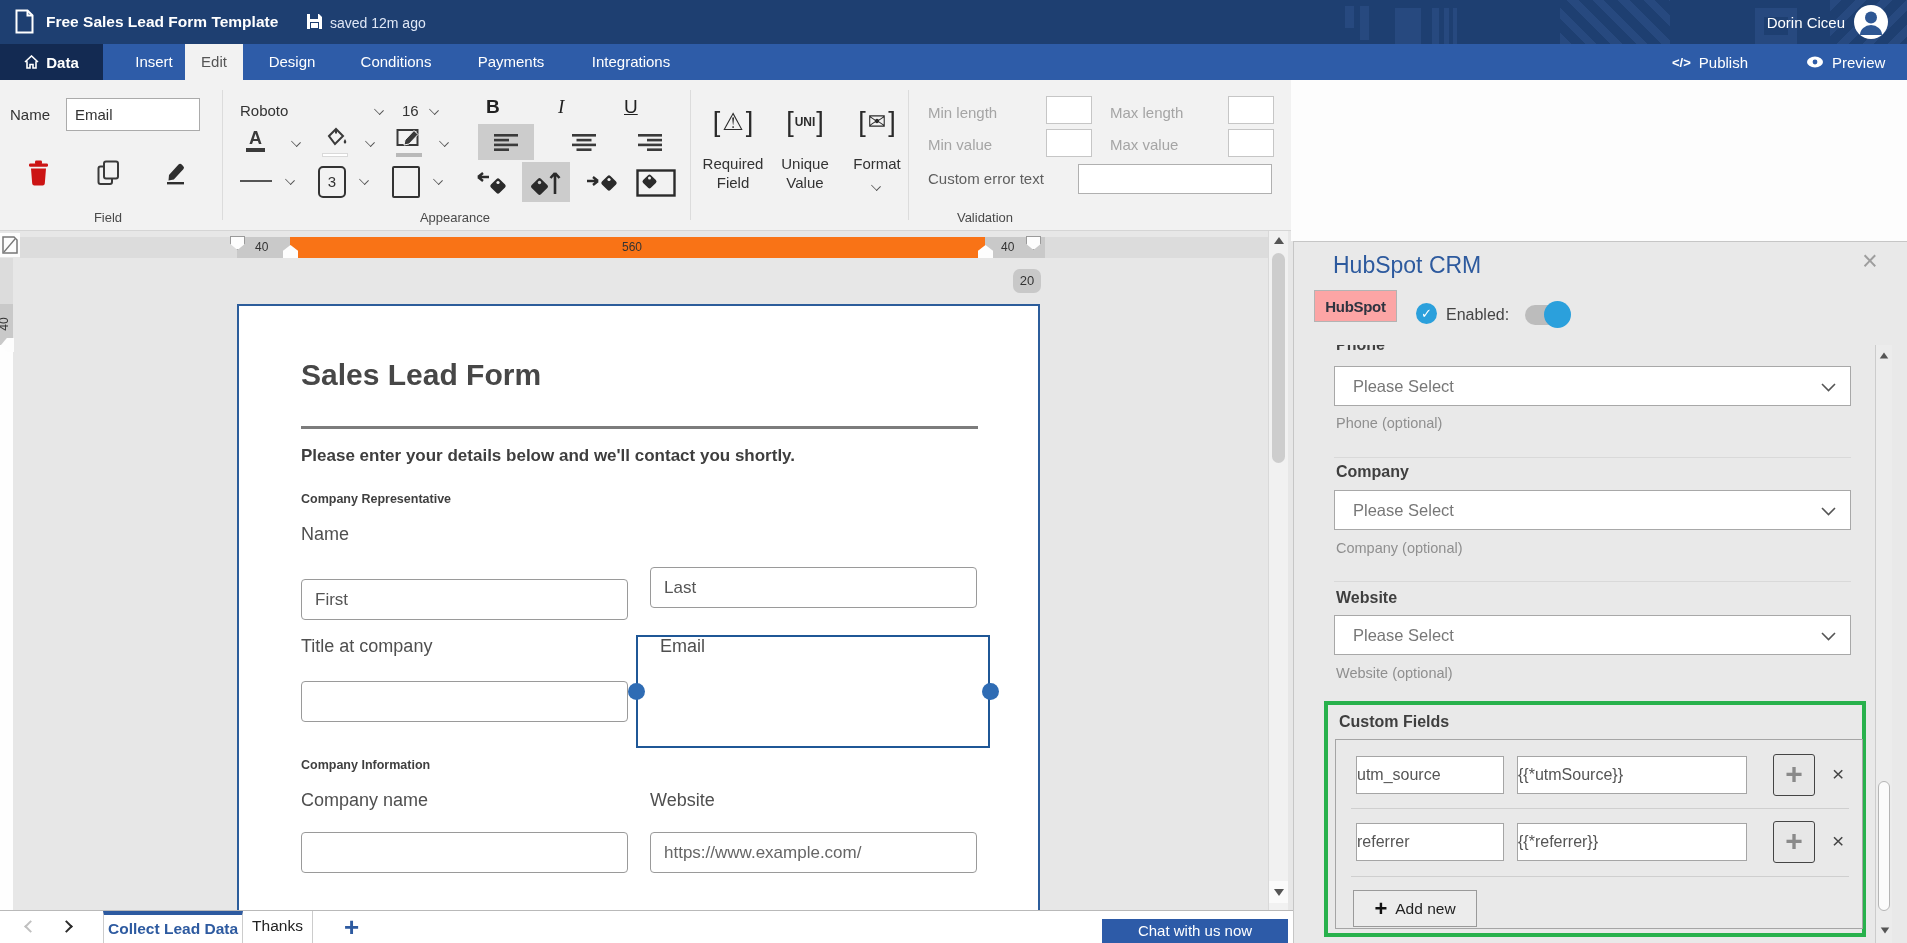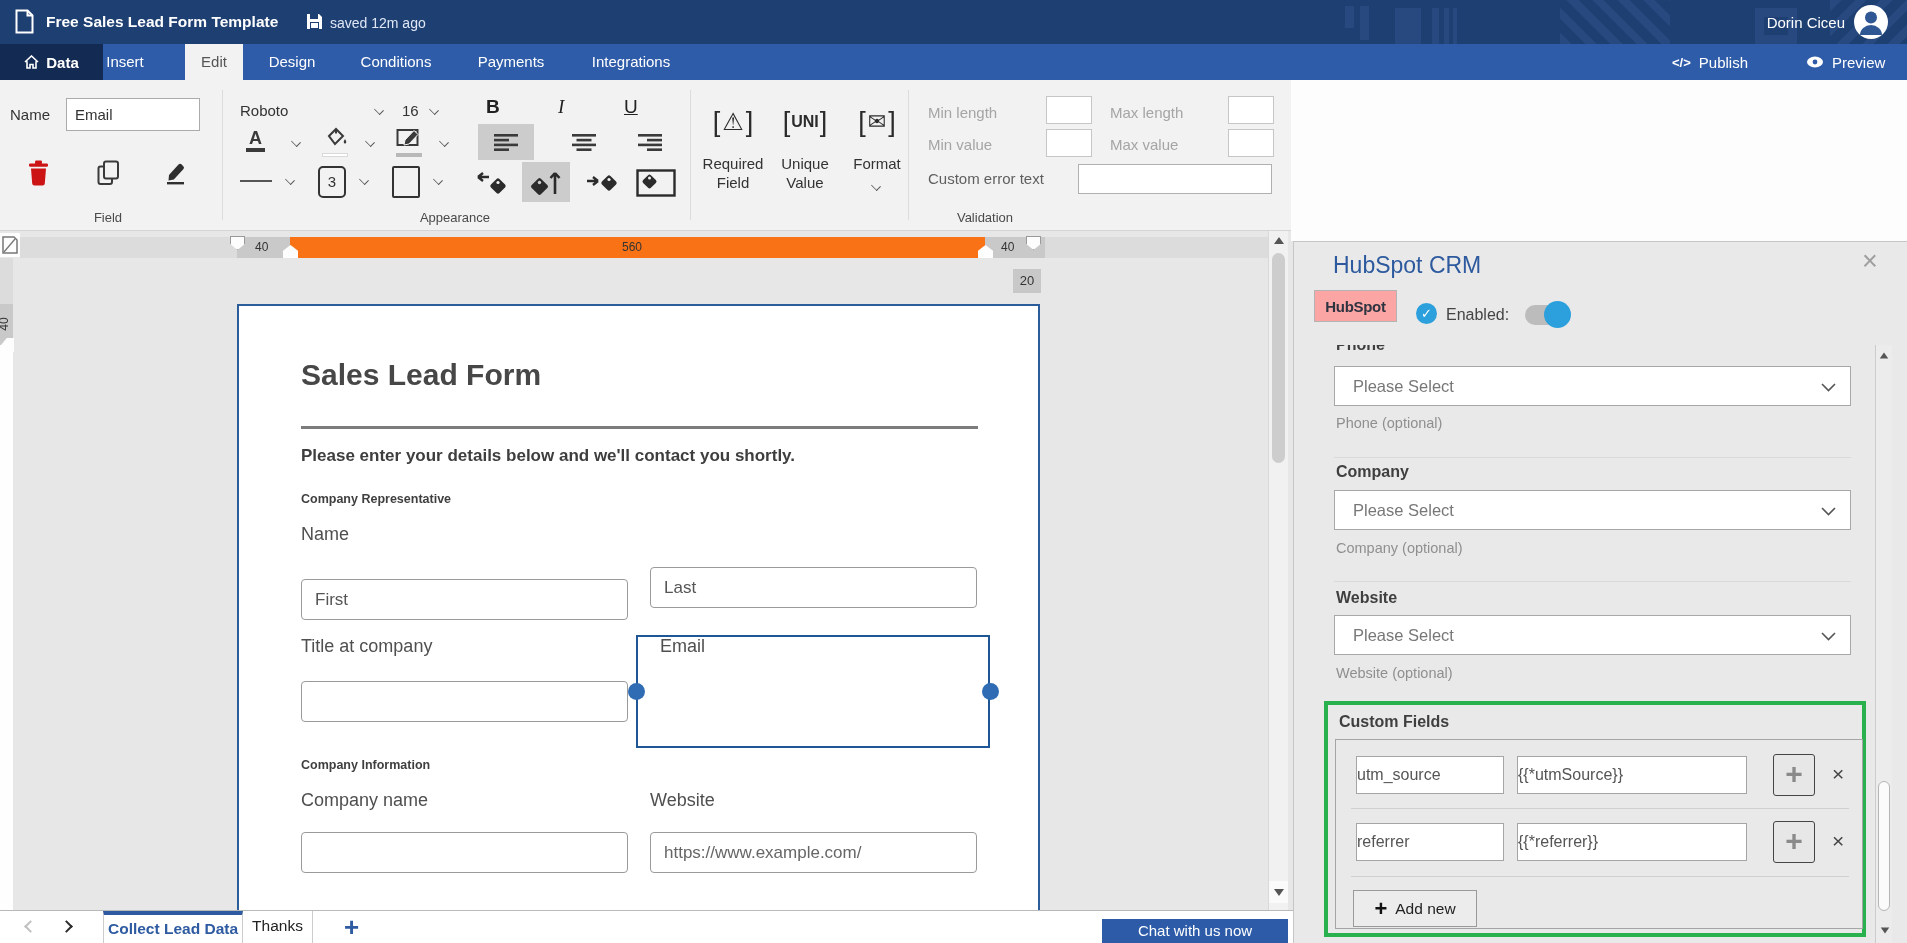--- a/index.html
+++ b/index.html
@@ -41,21 +41,21 @@
   .vinput { position:absolute; background:#fff; border:1px solid #c6c6c6; }
   .brk { font-size:27px; color:#2b2b2b; font-weight:normal; }
 
   
   #workspace { left:0; top:231px; width:1291px; height:679px; background:#e7e7e7; overflow:hidden; }
   .ruler-seg { position:absolute; top:6px; height:21px; }
   .rnum { font-size:12px; color:#333; position:absolute; top:3px; }
   .pent-down { clip-path:polygon(0 0,100% 0,100% 55%,50% 100%,0 55%); background:#fdfdfd; box-shadow:inset 0 0 0 1px #9a9a9a; }
   .pent-up { clip-path:polygon(50% 0,100% 45%,100% 100%,0 100%,0 45%); background:#fdfdfd; }
   .pent-left { clip-path:polygon(0 50%,45% 0,100% 0,100% 100%,45% 100%); background:#fdfdfd; }
-  #badge20 { left:1013px; top:38px; width:28px; height:24px; background:#c8c8c8; border-radius:0; text-align:center; line-height:24px; font-size:13px; color:#333; }
+  #badge20 { left:1013px; top:38px; width:28px; height:24px; background:#c8c8c8; border-radius:7px; text-align:center; line-height:24px; font-size:13px; color:#333; }
 
   #card { left:237px; top:73px; width:803px; height:622px; background:#fff; border:2px solid #2c5d9b; }
   .f-title { left:62px; top:52px; font-size:30px; font-weight:bold; color:#474747; }
   .f-divider { left:62px; top:120px; width:677px; height:3px; background:#7c7c7c; }
   .f-sub { left:62px; top:140px; font-size:17px; font-weight:bold; color:#3e3e3e; }
   .f-sec { font-size:12.5px; font-weight:bold; color:#3f3f3f; }
   .f-lab { font-size:18px; color:#4f4f4f; }
   .f-in { position:absolute; height:41px; background:#fff; border:1.5px solid #9a9a9a; border-radius:4px; font-size:17px; color:#555; padding-left:13px; font-family:"Liberation Sans",sans-serif; }
   .f-in.ghost { color:#8a8a8a; }
   #sel-rect { left:397px; top:329px; width:354px; height:113px; border:2px solid #1f5796; }
@@ -137,21 +137,21 @@
     </svg>
   </header>
 
   <nav id="menubar" class="abs">
     <div id="menu-btn" class="abs">
       <svg width="15" height="14" viewBox="0 0 15 14">
         <path d="M1 7 L7.5 1 L14 7 M3 6.2 V13 H6 V9.5 H9 V13 H12 V6.2" fill="none" stroke="#fff" stroke-width="1.6"></path>
       </svg>
       <span>Data</span>
     </div>
-    <span class="mitem" style="left:101px;width:48px;">Insert</span>
+    <span class="mitem" style="left:130px;width:48px;">Insert</span>
     <span class="mitem active" style="left:185px;width:58px;">Edit</span>
     <span class="mitem" style="left:258px;width:68px;">Design</span>
     <span class="mitem" style="left:358px;width:76px;">Conditions</span>
     <span class="mitem" style="left:474px;width:74px;">Payments</span>
     <span class="mitem" style="left:590px;width:82px;">Integrations</span>
 
     <div class="mr" style="left:1672px;">
       <span style="font-size:13px;font-weight:bold;">&lt;/&gt;</span>
       <span>Publish</span>
     </div>
@@ -277,21 +277,21 @@
 
     <div class="tbtn" style="left:701px;top:14px;width:64px;height:56px;gap:2px;">
       <span class="brk">[</span>
       <span style="font-size:24px;color:#2b2b2b;">⚠</span>
       <span class="brk">]</span>
     </div>
     <div class="bigbtn-label" style="left:693px;width:80px;">Required Field</div>
 
     <div class="tbtn" style="left:773px;top:14px;width:64px;height:56px;gap:1px;">
       <span class="brk">[</span>
-      <span style="font-size:16px;font-weight:bold;color:#2b2b2b;letter-spacing:0;">UNI</span>
+      <span style="font-size:12px;font-weight:bold;color:#2b2b2b;letter-spacing:0;">UNI</span>
       <span class="brk">]</span>
     </div>
     <div class="bigbtn-label" style="left:765px;width:80px;">Unique Value</div>
 
     <div class="tbtn" style="left:845px;top:14px;width:64px;height:56px;gap:2px;">
       <span class="brk">[</span>
       <span style="font-size:22px;color:#2b2b2b;">✉</span>
       <span class="brk">]</span>
     </div>
     <div class="bigbtn-label" style="left:842px;width:70px;">Format</div>

